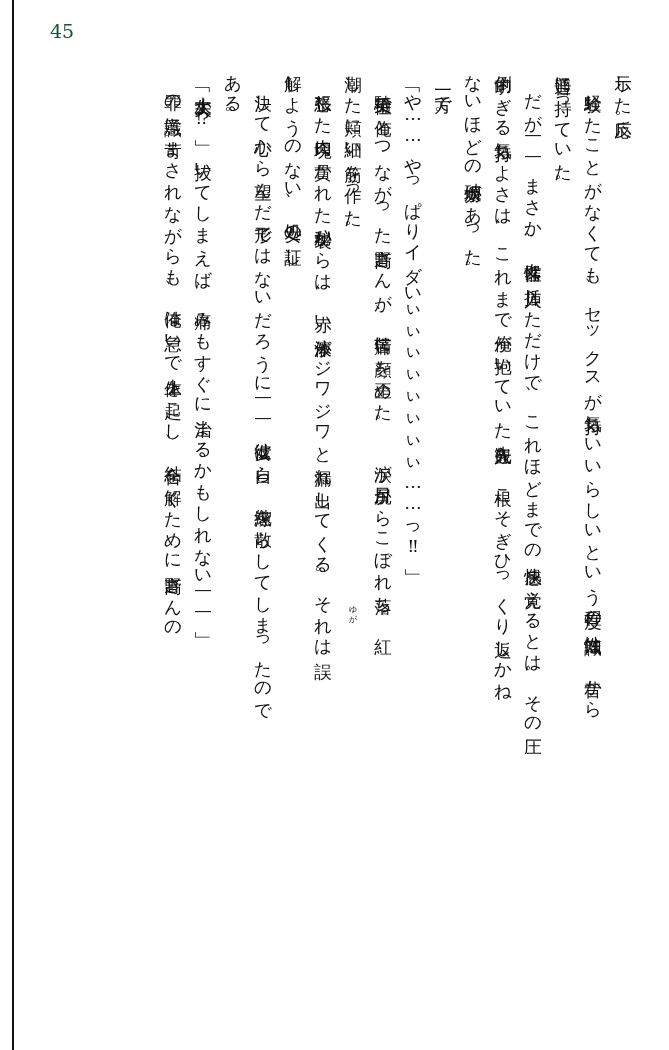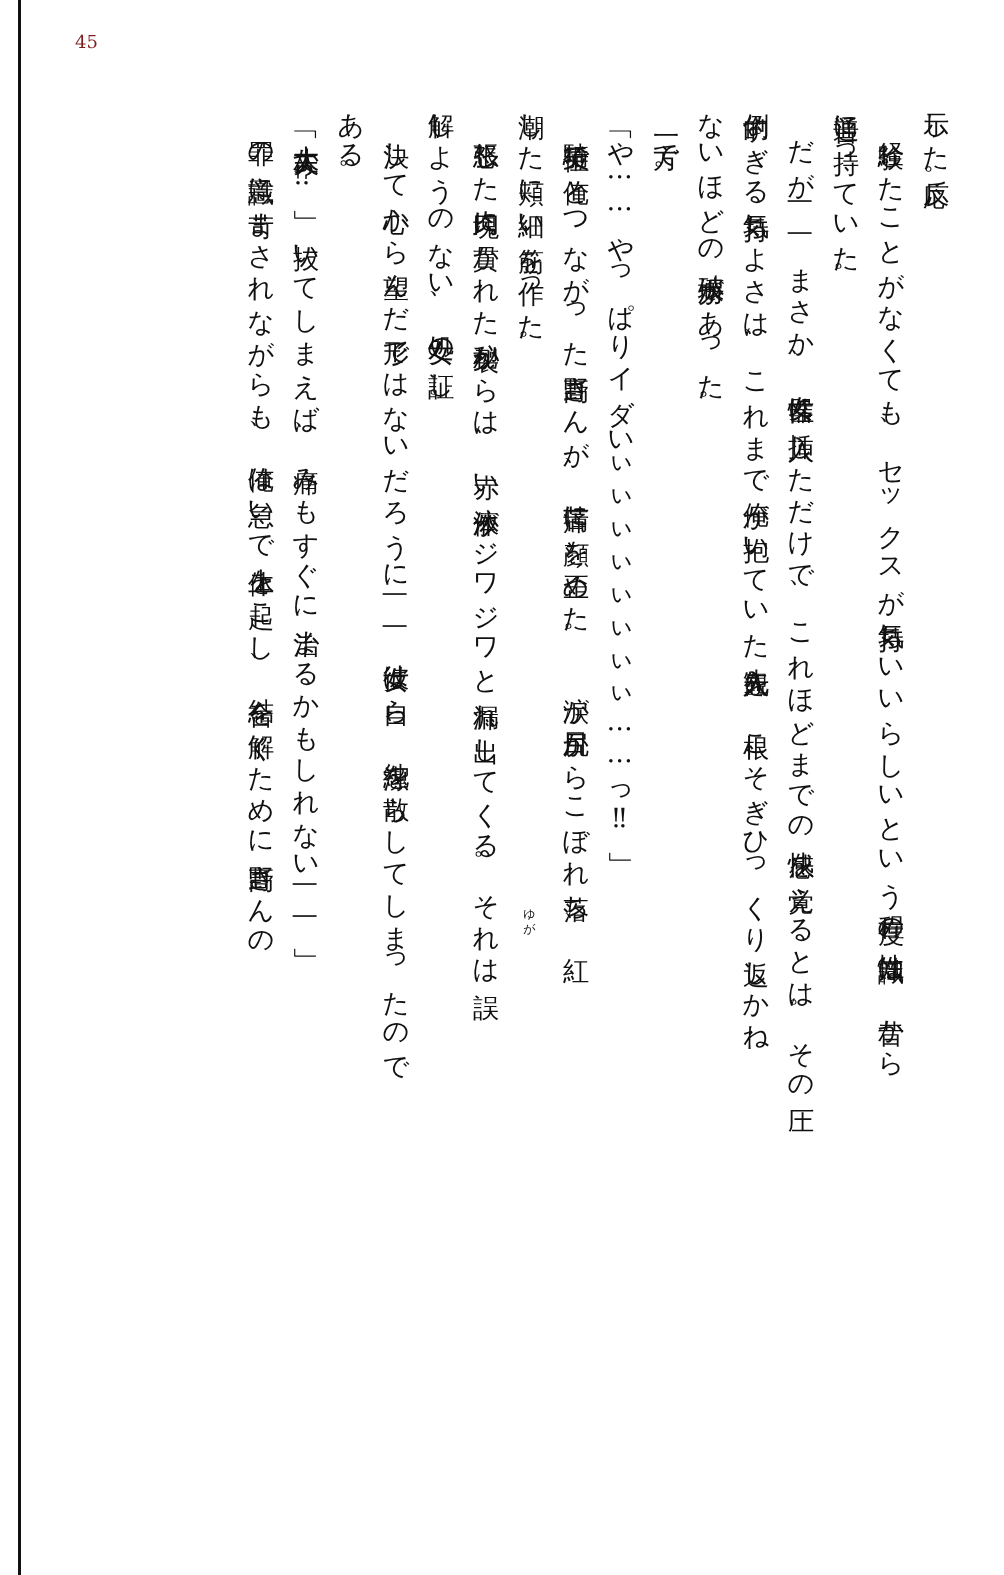--- a/index.html
+++ b/index.html
@@ -29,24 +29,24 @@
     top: 0;
     width: 2px;
     height: 1050px;
     background: #111111;
   }
 
   .page-number {
     position: absolute;
     left: 50px;
     top: 22px;
-    font-size: 12px;
+    font-size: 19px;
     line-height: 1;
     font-family: "DejaVu Serif", "Liberation Serif", serif;
-    color: #7f1d1d;
+    color: #14532d;
   }
 
   
   .text-block {
     position: absolute;
     top: 62px;
     left: 42px;
     right: 38px;
     height: 952px;
     display: flex;

